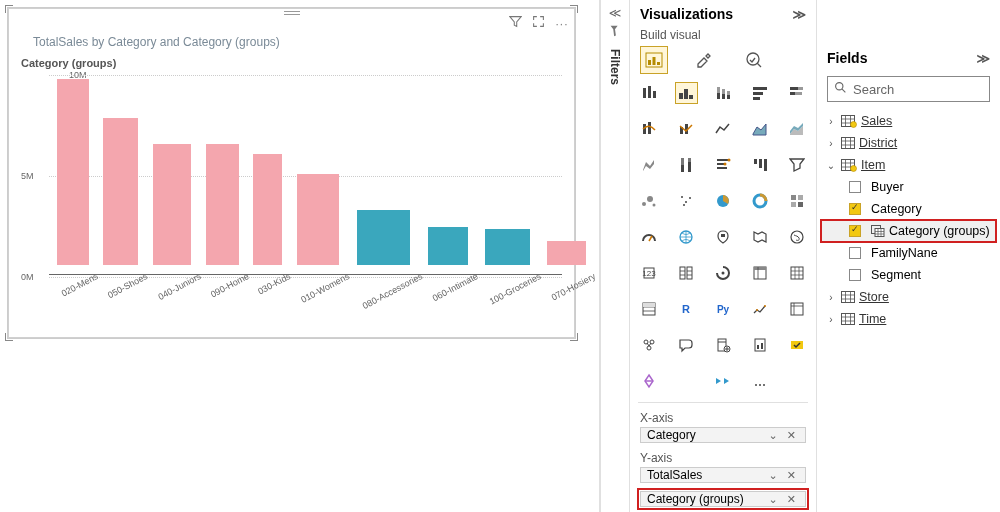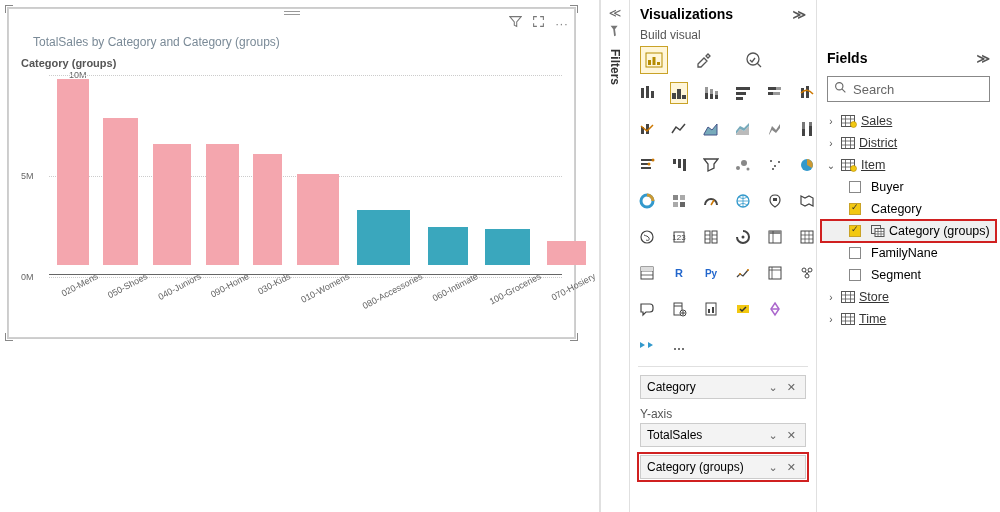--- a/index.html
+++ b/index.html
@@ -35,21 +35,21 @@
   .filter-strip .vlabel { writing-mode: vertical-rl; font-size: 12px; color: #333; margin-top: 4px; font-weight: 600; }
 
   
   .viz-pane { width: 187px; border-right: 1px solid #e0e0e0; display: flex; flex-direction: column; }
   .pane-head { display: flex; justify-content: space-between; align-items: center; padding: 6px 10px; font-size: 14px; font-weight: 600; }
   .pane-head .expand { font-size: 13px; color: #555; }
   .sub-head { font-size: 12px; color: #555; padding: 0 10px 4px; }
   .build-tabs { display: flex; gap: 22px; padding: 0 10px 8px; }
   .build-tab { width: 28px; height: 28px; display: flex; align-items: center; justify-content: center; font-size: 18px; }
   .build-tab.active { border: 1px solid #c9a227; background: #fff6d9; }
-  .viz-grid { display: grid; grid-template-columns: repeat(6, 1fr); gap: 14px; padding: 0 8px 8px; }
+  .viz-grid { display: grid; grid-template-columns: repeat(5, 1fr); gap: 14px; padding: 0 8px 8px; }
   .viz-cell { height: 22px; display: flex; align-items: center; justify-content: center; font-size: 13px; color: #333; border: 1px solid transparent; }
   .viz-cell.sel { background: #fff6d9; border-color: #c9a227; }
   .viz-cell svg { display:block; }
   .viz-sep { border-top: 1px solid #e0e0e0; margin: 2px 8px 8px; }
   .well-label { font-size: 12px; color: #555; padding: 0 10px 2px; }
   .well { margin: 0 10px 8px; background: #f3f3f3; border: 1px solid #ccc; height: 24px; display: flex; align-items: center; padding: 0 6px; font-size: 12px; justify-content: space-between; }
   .well .well-icons { color: #666; font-size: 11px; letter-spacing: 3px; }
   .well.hl { outline: 2px solid #d02020; outline-offset: 1px; }
 
   
@@ -465,20 +465,21 @@
       </div>
       <div class="viz-cell">
         <svg width="16" height="16" viewBox="0 0 16 16">
           <circle cx="4" cy="12" r="1" fill="#444"></circle>
           <circle cx="8" cy="12" r="1" fill="#444"></circle>
           <circle cx="12" cy="12" r="1" fill="#444"></circle>
         </svg>
       </div>
     </div>
   <div class="viz-sep"></div>
+  <div class="well-label">X-axis</div>
   <div class="well">
     <span>Category</span>
     <span class="well-icons"><span>⌄</span> <span>✕</span></span>
   </div>
   <div class="well-label">Y-axis</div>
   <div class="well">
     <span>TotalSales</span>
     <span class="well-icons"><span>⌄</span> <span>✕</span></span>
   </div>
   <div class="well hl">

